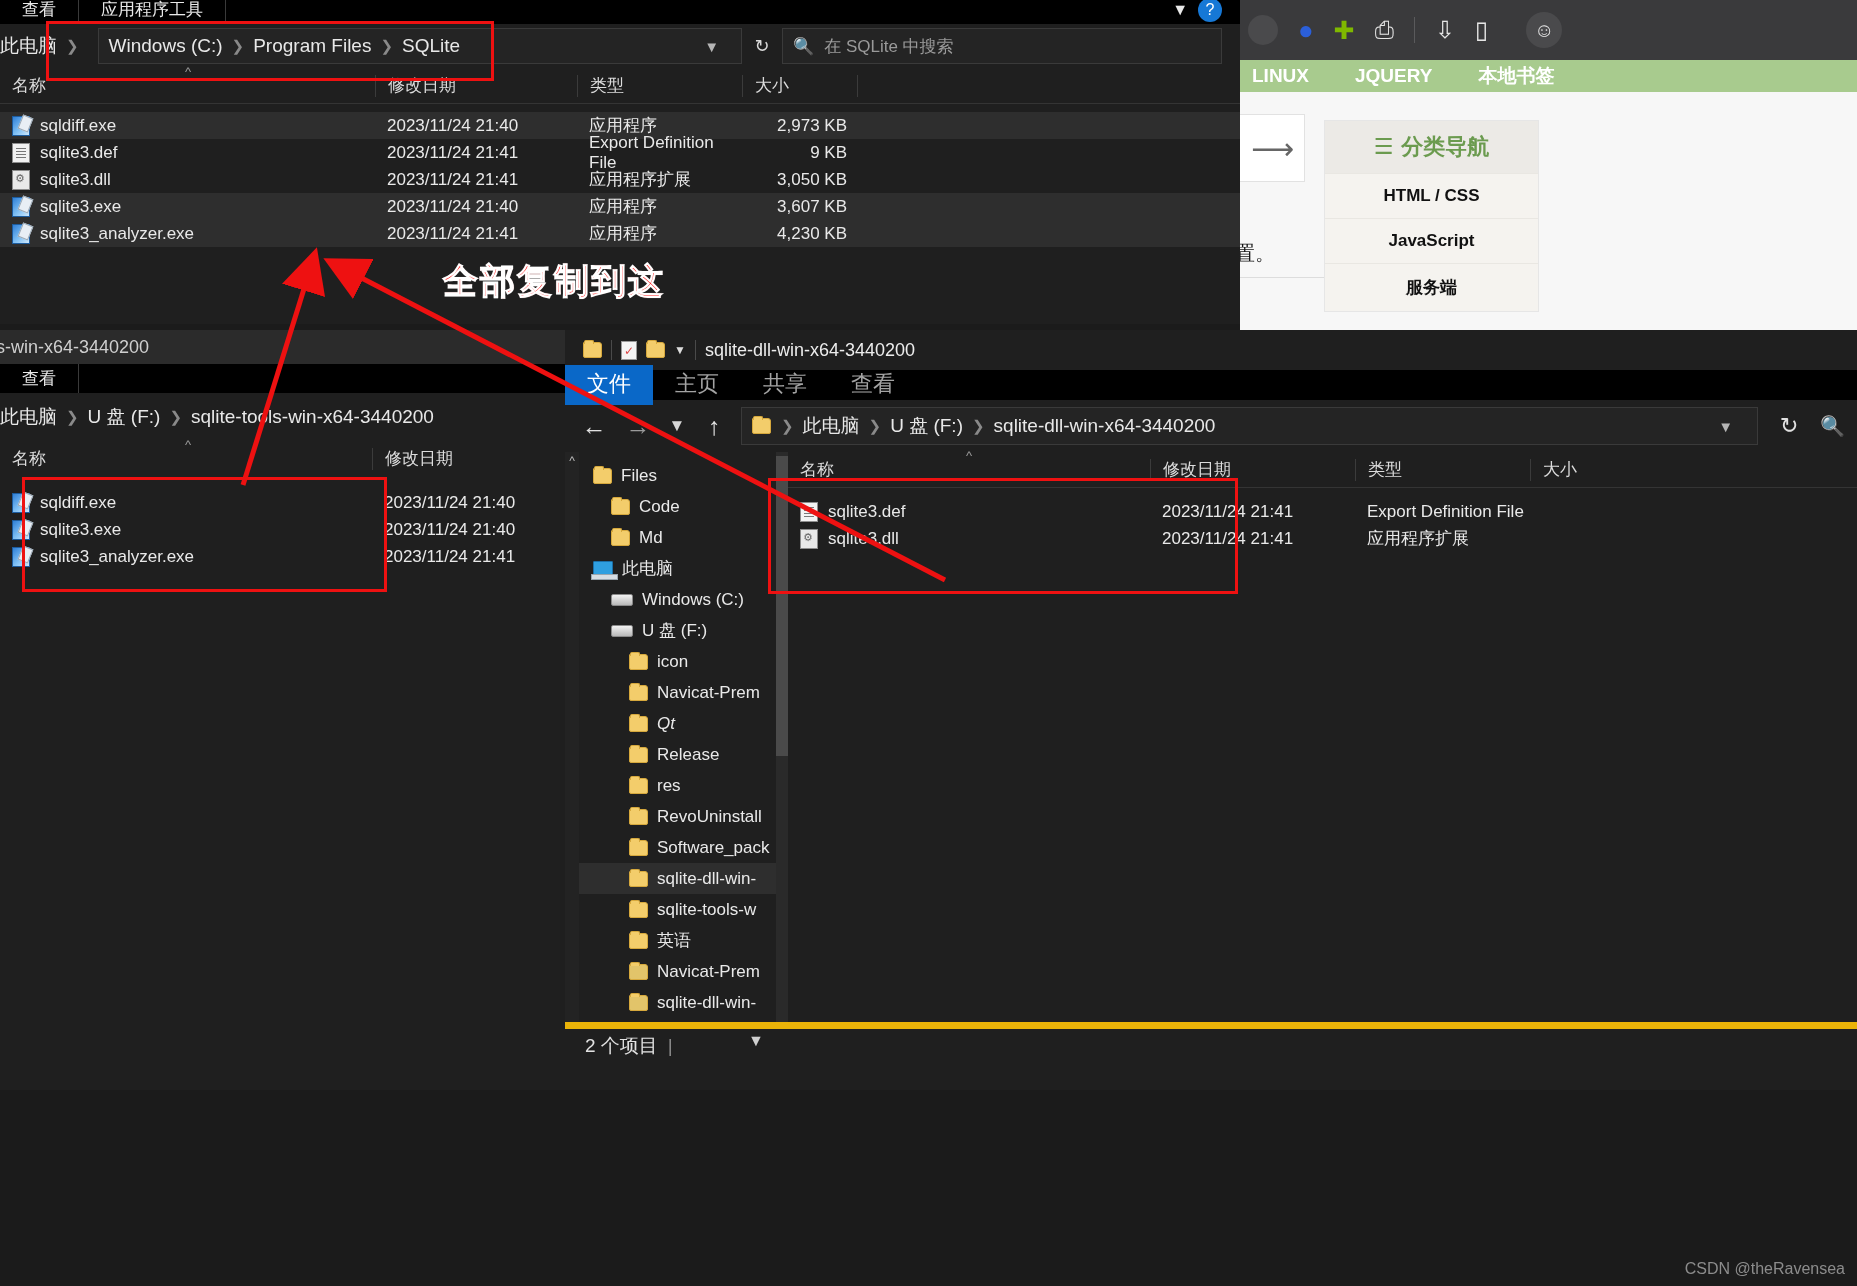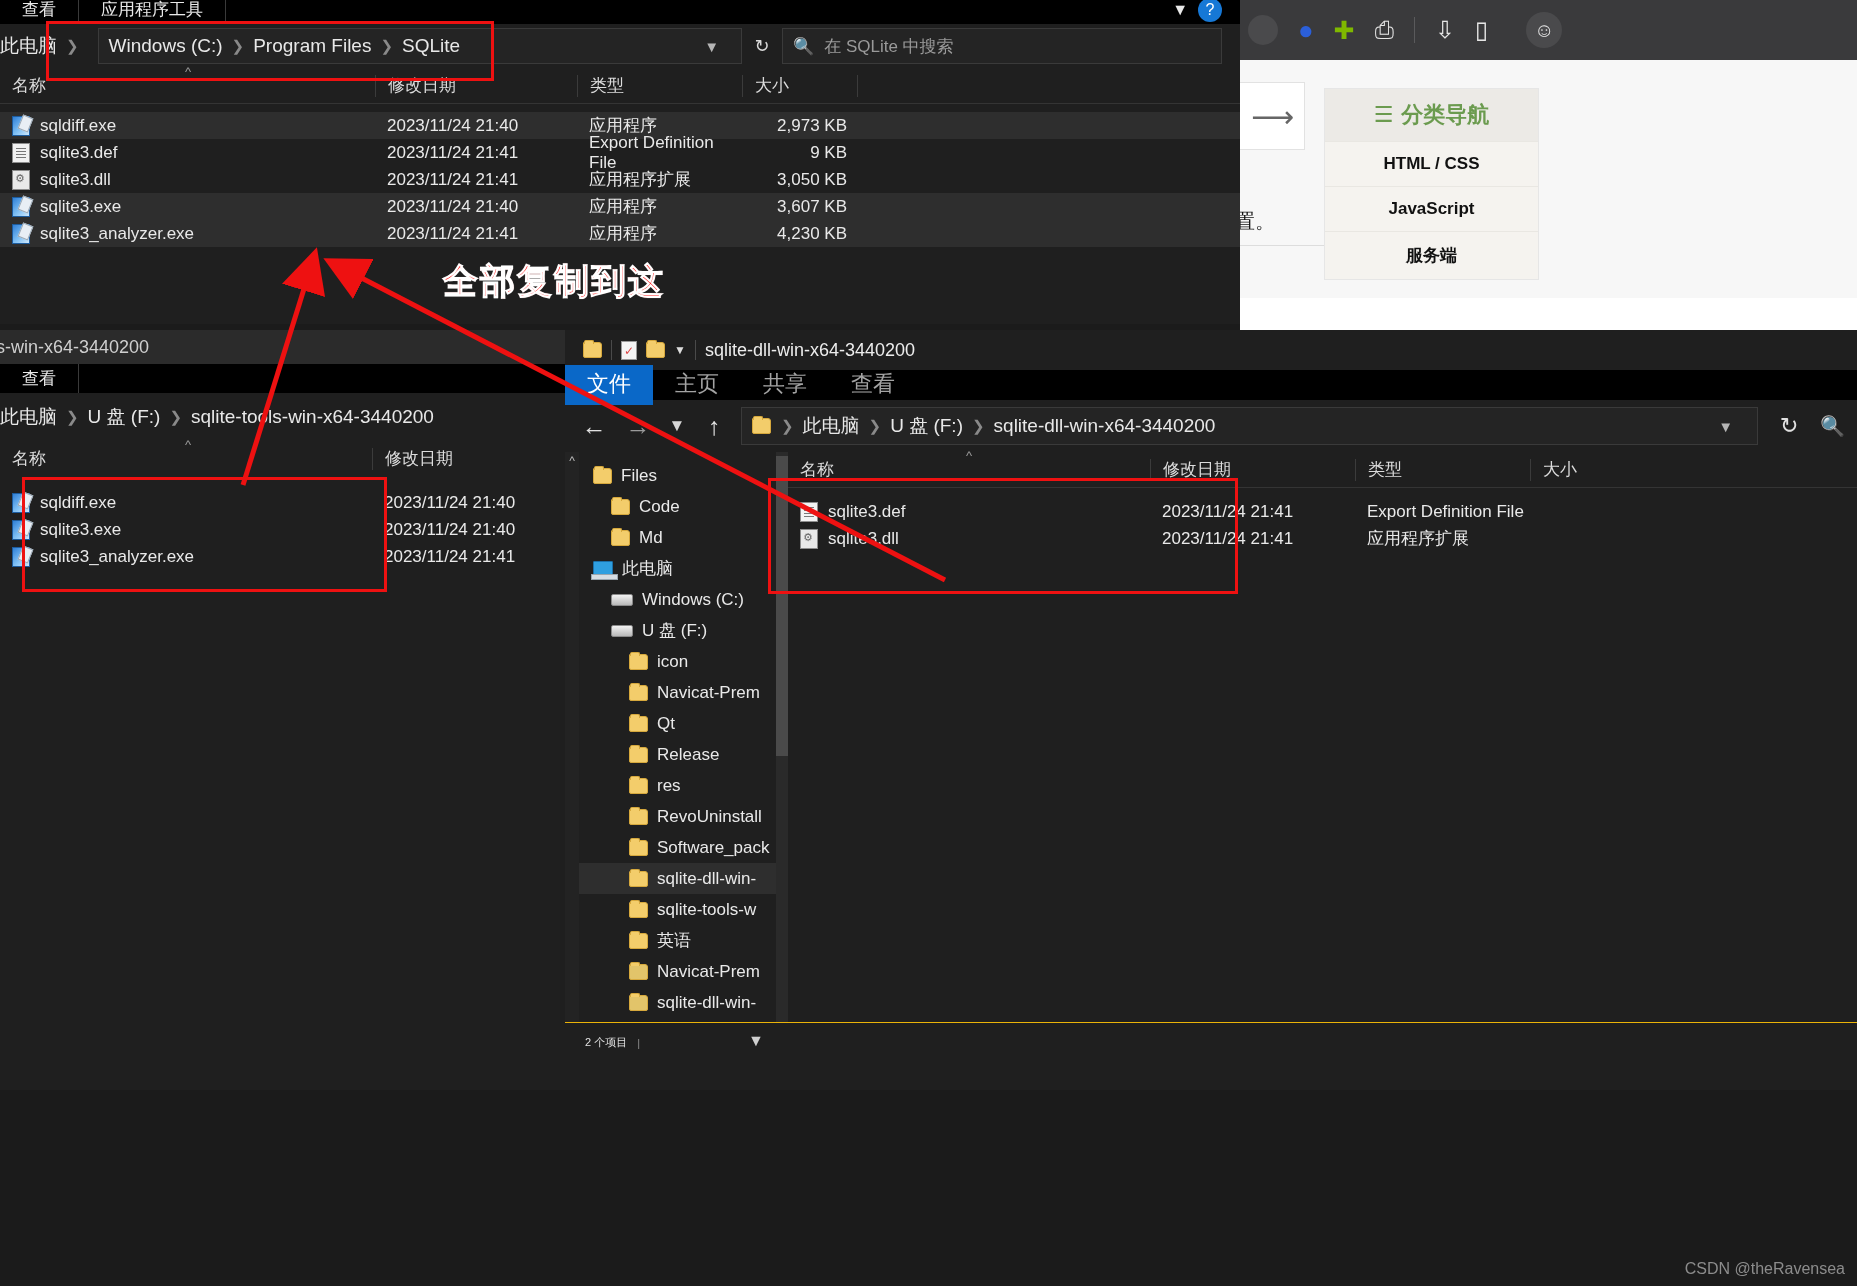--- a/index.html
+++ b/index.html
@@ -79,22 +79,22 @@
                   background:#d6dde3; border:1px solid #9aa6af; }
   .driveicon { width:22px; height:12px; flex:none; background:linear-gradient(#f2f2f2,#b9b9b9);
                border:1px solid #8a8a8a; border-radius:2px; position:relative; }
 
   
   .redbox { position:absolute; border:3px solid #ee1111; pointer-events:none; }
   .redtext { position:absolute; color:#ff0000; font-weight:bold; font-size:35px;
              -webkit-text-stroke: 1px #fff; text-shadow: 0 0 1px #fff; letter-spacing:2px;
              font-family: "DejaVu Sans", sans-serif; }
 
-  .statusbar { height:40px; display:flex; align-items:center; font-size:11px; color:#e2e2e2;
-               border-top:1px solid #eab308; padding-left:20px; gap:10px; background:#1f1f1f;}
+  .statusbar { height:40px; display:flex; align-items:center; font-size:19px; color:#e2e2e2;
+               border-top:7px solid #eab308; padding-left:20px; gap:10px; background:#1f1f1f;}
 
   
   #browser { position:absolute; left:1240px; top:0; width:617px; height:330px; background:#fff; overflow:hidden;}
   #browser .btoolbar { height:60px; background:#3a3a3c; display:flex; align-items:center; gap:20px;
                        padding-left:22px; }
   #browser .bnav { height:32px; background:#a8cb8e; display:flex; align-items:center; gap:46px;
                    padding-left:12px; font-size:19px; color:#fff; font-weight:bold; }
   #browser .bcontent { position:relative; height:238px; background:#f7f7f7; }
   .card { position:absolute; background:#fff; border:1px solid #e2e2e2; }
   .navpanel { position:absolute; left:84px; top:28px; width:215px; background:#fbfaf7;
@@ -116,20 +116,25 @@
     <div class="btoolbar">
       <span class="bicon" style="width:30px;height:30px;border-radius:50%;background:#4a4a4c;display:inline-block;margin-left:-14px;"></span>
       <span class="bicon" style="font-size:26px;color:#2b5fd9;">●</span>
       <span class="bicon" style="font-size:25px;color:#7fb800;">✚</span>
       <span class="bicon" style="font-size:24px;">⎙</span>
       <span style="width:1px;height:26px;background:#5a5a5c;"></span>
       <span class="bicon" style="font-size:24px;">⇩</span>
       <span class="bicon" style="font-size:24px;">▯</span>
       <span class="bicon" style="width:36px;height:36px;border-radius:50%;background:#4a4a4c;display:flex;align-items:center;justify-content:center;font-size:20px;margin-left:18px;">☺</span>
     </div>
+    <div class="bnav">
+      <span>LINUX</span>
+      <span>JQUERY</span>
+      <span>本地书签</span>
+    </div>
     <div class="bcontent">
       <div class="card" style="left:-60px;top:22px;width:125px;height:68px;display:flex;align-items:center;justify-content:flex-end;padding-right:10px;">
         <span style="font-size:30px;color:#666;">⟶</span>
       </div>
       <div style="position:absolute;left:-25px;top:148px;font-size:20px;color:#111;">设置。</div>
       <div style="position:absolute;left:-35px;top:185px;width:140px;height:1px;background:#ddd;"></div>
       <div class="navpanel">
         <div class="nph">
           <span style="margin-right:8px;">☰</span><span>分类导航</span>
         </div>
@@ -359,21 +364,21 @@
             <span>U 盘 (F:)</span>
           </div>
           <div class="ti" style="padding-left: 50px;">
             <span class="ico-folder"></span>
             <span>icon</span>
           </div>
           <div class="ti" style="padding-left: 50px;">
             <span class="ico-folder"></span>
             <span>Navicat-Prem</span>
           </div>
-          <div class="ti" style="padding-left: 50px;">
+          <div class="ti" style="padding-left: 50px; font-style: italic;">
             <span class="ico-folder"></span>
             <span>Qt</span>
           </div>
           <div class="ti" style="padding-left: 50px;">
             <span class="ico-folder"></span>
             <span>Release</span>
           </div>
           <div class="ti" style="padding-left: 50px;">
             <span class="ico-folder"></span>
             <span>res</span>

